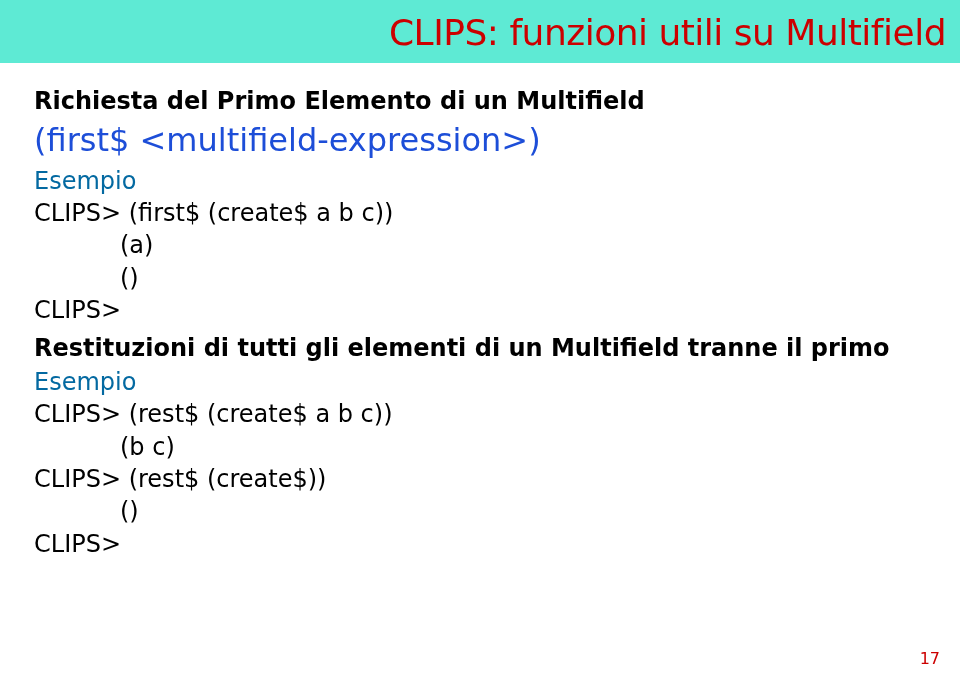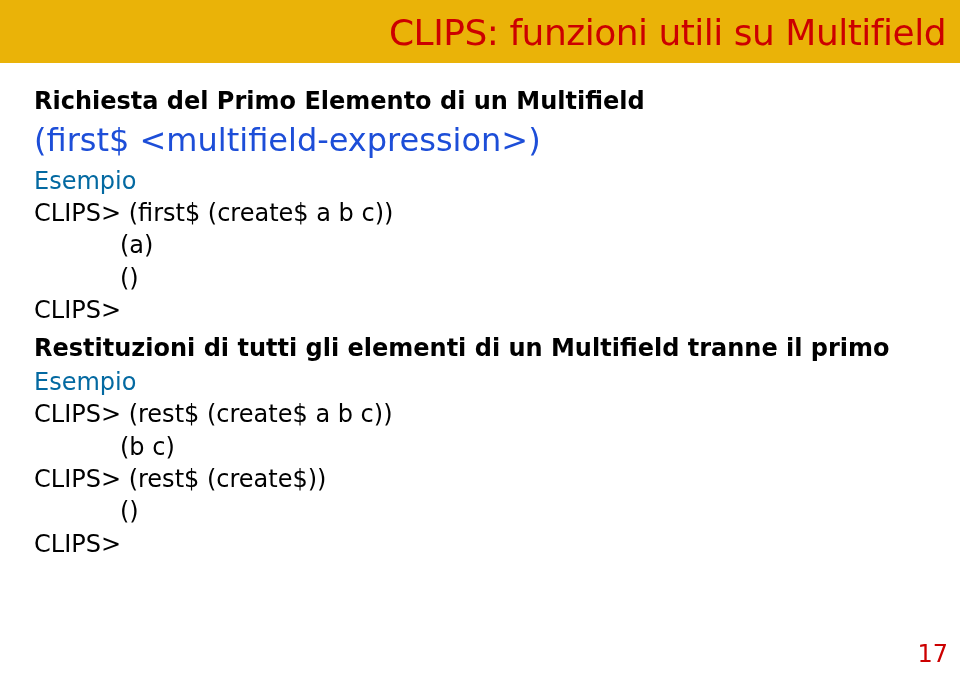--- a/index.html
+++ b/index.html
@@ -9,21 +9,21 @@
     }
     body {
       width: 960px;
       height: 684px;
       background: #ffffff;
       font-family: "DejaVu Sans", Verdana, Arial, sans-serif;
       position: relative;
       overflow: hidden;
     }
     .title-bar {
-      background: #eab308;
+      background: #5eead4;
       width: 100%;
       padding: 12px 0 10px 0;
     }
     .title-text {
       color: #cc0000;
       font-size: 36px;
       font-weight: normal;
       text-align: right;
       padding-right: 14px;
       letter-spacing: -0.5px;
@@ -59,23 +59,23 @@
     }
     .indent {
       padding-left: 86px;
     }
     .block + .block {
       margin-top: 5px;
     }
     .page-number {
       position: absolute;
       bottom: 16px;
-      right: 12px;
+      right: 20px;
       color: #cc0000;
-      font-size: 24px;
+      font-size: 16px;
       font-weight: normal;
     }
   </style>
 </head>
 <body>
 
 <div class="title-bar">
   <div class="title-text">CLIPS: funzioni utili su Multifield</div>
 </div>
 

